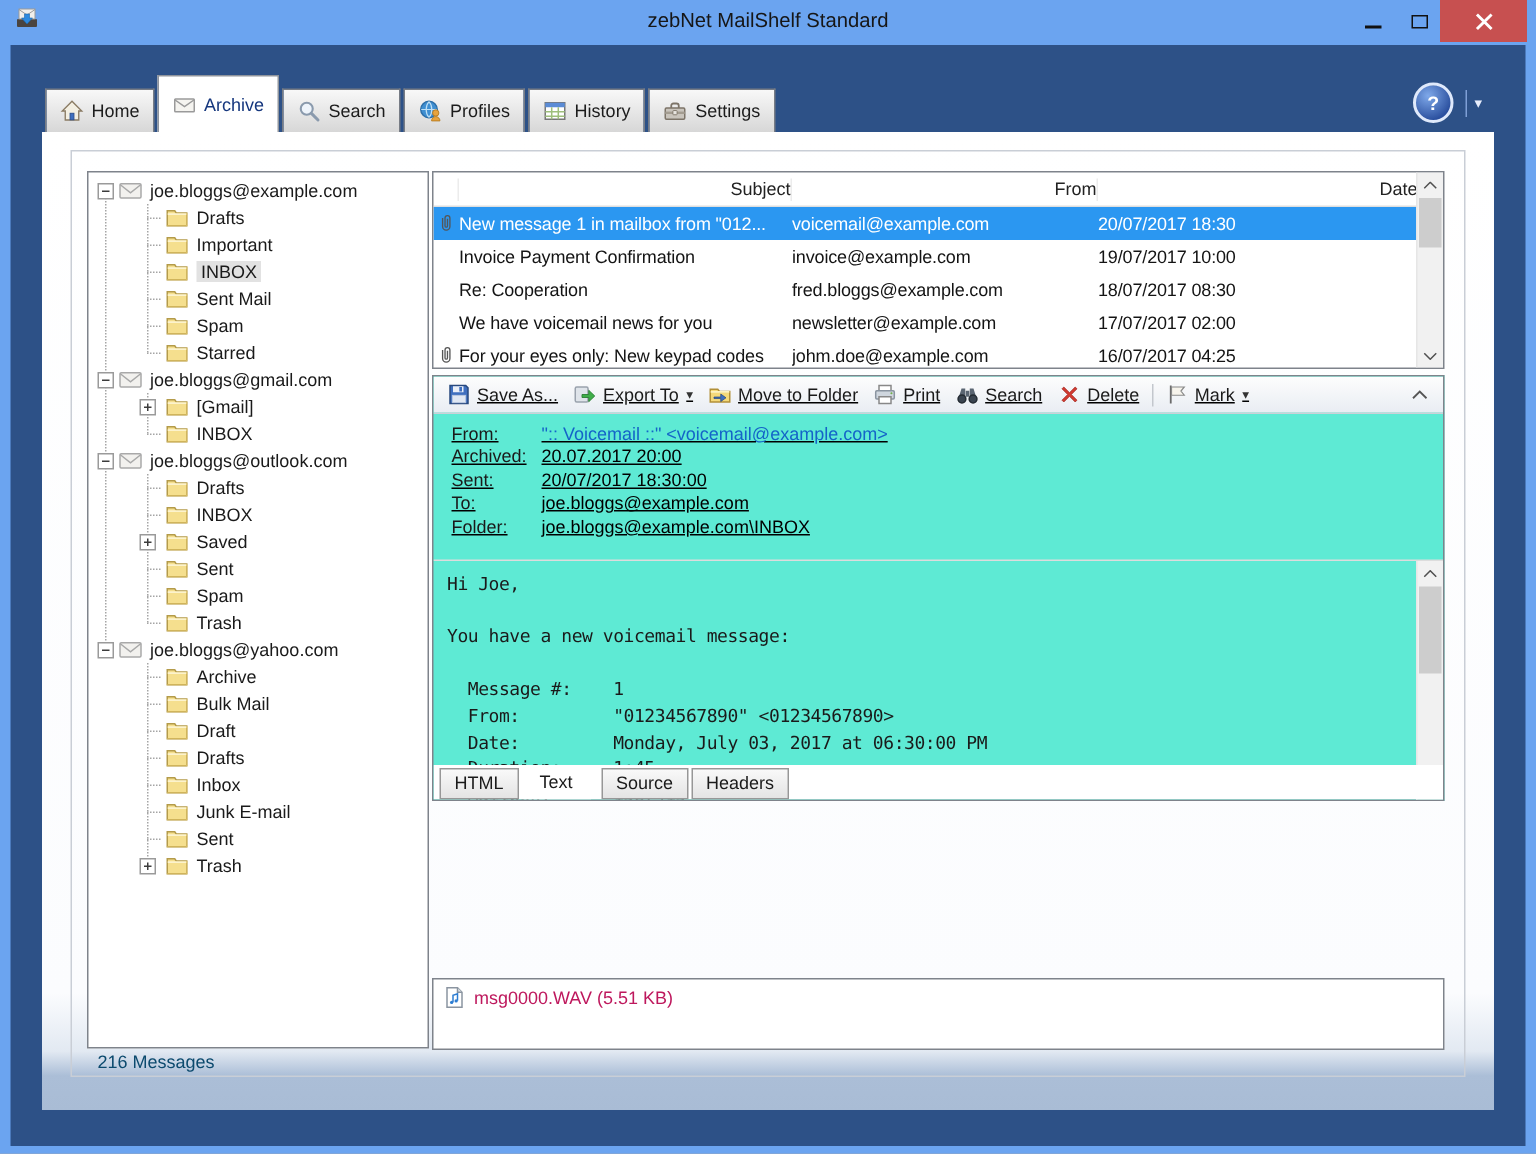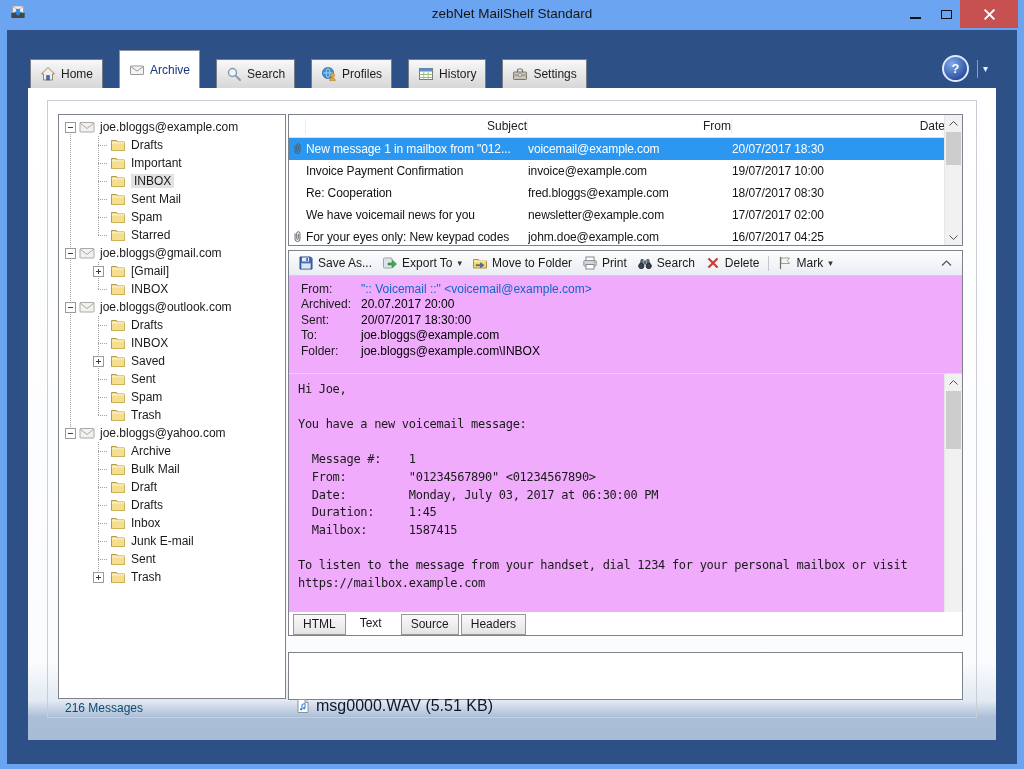--- a/index.html
+++ b/index.html
@@ -18,21 +18,21 @@
   .min-glyph{width:11px;height:0;border-top:2px solid #111;margin-top:8px;}
   .max-glyph{width:11px;height:9px;border:1.5px solid #111;box-sizing:border-box;}
   
   .frame-dark{position:absolute;left:7px;right:7px;top:30px;bottom:5px;background:#2d5187;}
   .content{position:absolute;left:28px;top:88px;width:968px;height:652px;
            background:linear-gradient(to bottom,#ffffff 0%,#fbfcfe 88%,#e2e9f2 94%,#abbed7 96.5%,#a9bcd5 100%);}
   .outer-box{position:absolute;left:47px;top:100px;width:930px;height:618px;
              border:1px solid #c9ced6;box-sizing:border-box;pointer-events:none;}
   
   .ribbon-tabs{position:absolute;left:30px;top:50px;height:38px;display:flex;align-items:flex-end;}
-  .rtab{height:29px;display:flex;align-items:center;padding:0 9px;margin-right:16px;
+  .rtab{height:29px;display:flex;align-items:center;padding:0 9px;margin-right:2px;
         background:linear-gradient(#f8f8f8,#d7d7d7);border:1px solid #777c85;border-bottom:none;
         font-size:12px;color:#1c1c1c;box-sizing:border-box;}
   .rtab .ic{margin-right:5px;}
   .rtab.active{height:38px;background:#ffffff;border-color:#8f949c;color:#16377e;position:relative;z-index:2;}
   .ic{display:inline-flex;width:16px;height:16px;flex:none;}
   .ic svg{width:100%;height:100%;}
   
   .help-area{position:absolute;right:36px;top:55px;display:flex;align-items:center;}
   .help-circle{width:23px;height:23px;border-radius:50%;
                background:radial-gradient(circle at 35% 30%,#7fa9ea,#2a4f9e 75%);
@@ -70,22 +70,22 @@
   .mrow{height:22px;margin-right:17px;font-size:12px;color:#141414;letter-spacing:-0.1px;}
   .mrow .cell{white-space:nowrap;overflow:hidden;padding-right:4px;}
   .mrow .gutter{display:flex;justify-content:center;padding:0;color:#555;}
   .mrow .gutter .ic{width:13px;height:14px;}
   .mrow.selected{background:#2b97f1;color:#fff;}
   .vscroll{position:absolute;right:0;top:0;bottom:0;width:17px;background:#f1f1f1;border-left:1px solid #e6e6e6;}
   .sb-btn{position:absolute;left:0;right:0;height:16px;display:flex;align-items:center;justify-content:center;}
   .sb-btn.up{top:0;} .sb-btn.down{bottom:0;}
   .sb-thumb{position:absolute;left:1px;right:1px;background:#cdcdcd;}
   
-  .preview-panel{position:absolute;left:288px;top:250px;width:675px;height:386px;background:#f0abfc;
-                 border:1px solid #7e838b;box-sizing:border-box;overflow:hidden;}
+  .preview-panel{position:absolute;left:288px;top:250px;width:675px;height:284px;background:#5eead4;
+                 border:1px solid #7e838b;box-sizing:border-box;overflow:hidden;text-decoration:underline;}
   .toolbar{height:24px;background:linear-gradient(#fdfdfd,#e9edf3);border-bottom:1px solid #ccd1d8;
            display:flex;align-items:center;padding:0 6px 0 4px;font-size:12px;color:#1a1a1a;}
   .tb-btn{display:flex;align-items:center;background:none;border:none;font:inherit;color:inherit;
           padding:2px 5px;gap:4px;}
   .tb-caret{font-size:9px;color:#333;margin-left:1px;}
   .tb-divider{width:1px;height:15px;background:#c3c7cd;margin:0 3px;}
   .tb-collapse{margin-left:auto;display:flex;align-items:center;padding:2px 4px;background:none;border:none;}
   
   .hdr-block{height:98px;box-sizing:border-box;padding:6px 8px 0 12px;font-size:12px;line-height:15.4px;}
   .hdr-row{display:flex;}
@@ -99,21 +99,21 @@
              font-size:12px;letter-spacing:-0.3px;line-height:17.6px;color:#1a1a1a;}
   
   .view-tabs{position:absolute;left:0;right:0;bottom:0;height:23px;display:flex;align-items:flex-end;
              padding-left:4px;background:#fff;font-size:12px;color:#1a1a1a;}
   .vtab{height:21px;line-height:19px;padding:0 9px;background:linear-gradient(#f9f9f9,#e4e4e4);
         border:1px solid #979797;box-sizing:border-box;margin-right:2px;}
   .vtab.active{background:#fff;border:none;height:23px;line-height:23px;padding:0 12px;margin-right:7px;}
   
   .attach-panel{position:absolute;left:288px;top:652px;width:675px;height:48px;background:#fff;
                 border:1px solid #7e838b;box-sizing:border-box;}
-  .attach-item{display:flex;align-items:center;gap:5px;padding:4px 6px;font-size:16px;color:#0f172a;margin-top:40px;}
+  .attach-item{display:flex;align-items:center;gap:5px;padding:4px 6px;font-size:12px;color:#be185d;}
 </style>
 </head>
 <body>
 
 <div class="screen">
 
   <div class="titlebar">
     <span class="app-icon ic">
       <svg viewBox="0 0 24 22">
           <rect x="2" y="12" width="20" height="8" rx="1" fill="#4a4440"></rect>

